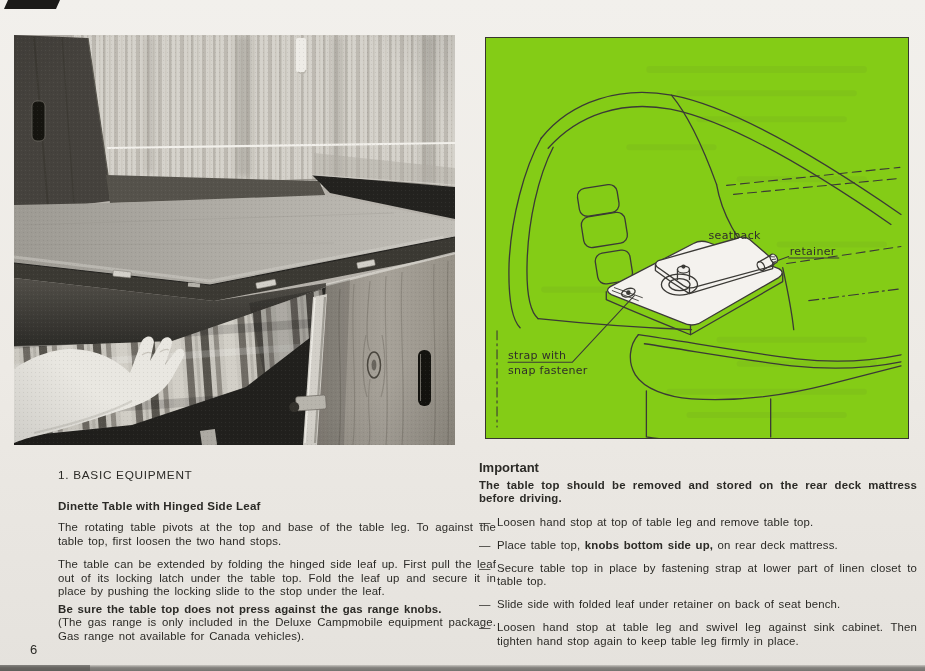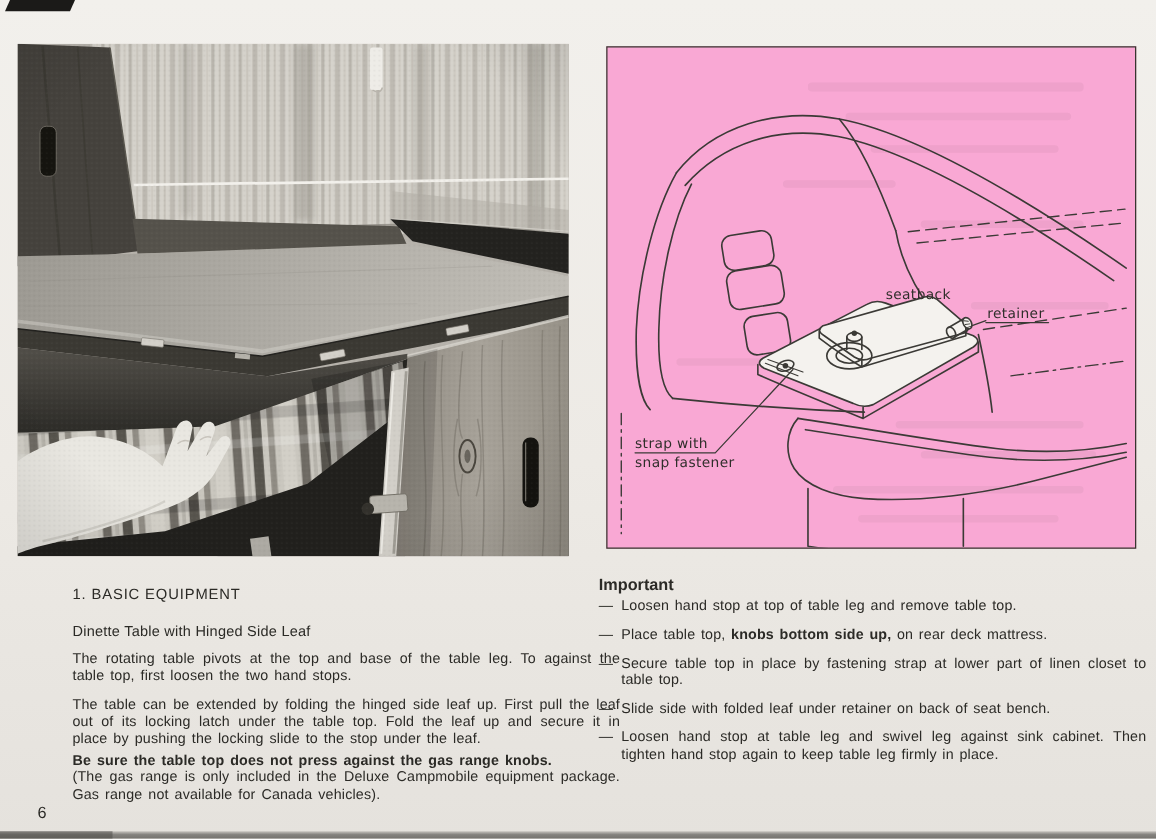--- a/index.html
+++ b/index.html
@@ -19,28 +19,28 @@
   
   .corner-mark{position:absolute;left:6px;top:0;width:52px;height:9px;background:#1b1a18;transform:skewX(-24deg);}
   .bottom-edge{position:absolute;left:0;right:0;bottom:0;height:6px;
     background:linear-gradient(180deg,#c7c4bf 0%,#84827e 45%,#75736f 100%);}
   .bottom-edge::before{content:"";position:absolute;left:0;top:0;width:90px;height:100%;background:#4e4c49;opacity:.55;}
   
   figure{margin:0;padding:0;}
   .photo{position:absolute;left:14px;top:35px;width:441px;height:410px;}
   .photo svg{display:block;width:100%;height:100%;}
   .diagram{position:absolute;left:485px;top:37px;width:424px;height:402px;
-    box-sizing:border-box;border:1.5px solid #37362f;background:#f9a8d4;}
+    box-sizing:border-box;border:1.5px solid #37362f;background:#84cc16;}
   .diagram svg{display:block;width:100%;height:100%;}
   
   .col{position:absolute;font-size:11.4px;line-height:13.5px;}
   .col-left{left:18px;top:469px;width:438px;margin-left:40px;}
   .col-right{left:479px;top:461px;width:438px;}
   .section-heading{font-size:11.8px;font-weight:400;letter-spacing:.7px;margin:0 0 16px 0;}
-  .subheading{font-size:11.6px;font-weight:400;margin:0 0 9px 0;letter-spacing:.2px;}
+  .subheading{font-size:11.6px;font-weight:700;margin:0 0 9px 0;letter-spacing:.2px;}
   .col p{margin:0 0 10px 0;text-align:justify;word-spacing:1.4px;letter-spacing:.15px;}
   .col p.tight{margin-bottom:0;}
   .important-heading{font-size:13px;font-weight:700;margin:0 0 4px 0;}
   .lead{font-weight:700;margin:0 0 8px 0;text-align:justify;word-spacing:1.4px;}
   .li{margin:0 0 9.5px 0;padding-left:18px;text-align:justify;word-spacing:1.2px;letter-spacing:.15px;}
   .li .dash{display:inline-block;width:18px;margin-left:-18px;}
   .page-number{position:absolute;left:30px;top:642px;font-size:13px;letter-spacing:.5px;}
   .b{font-weight:700;}
 </style>
 </head>
@@ -313,20 +313,21 @@
     <h1 class="section-heading">1. BASIC EQUIPMENT</h1>
     <h2 class="subheading">Dinette Table with Hinged Side Leaf</h2>
     <p><span>The rotating table pivots at the top and base of the table leg. To against the table top, first loosen the two hand stops.</span></p>
     <p class="tight" style="margin-bottom:4px"><span>The table can be extended by folding the hinged side leaf up. First pull the leaf out of its locking latch under the table top. Fold the leaf up and secure it in place by pushing the locking slide to the stop under the leaf.</span></p>
     <p class="tight"><span class="b">Be sure the table top does not press against the gas range knobs.</span></p>
     <p class="tight"><span>(The gas range is only included in the Deluxe Campmobile equipment package. Gas range not available for Canada vehicles).</span></p>
   </section>
 
   <section class="col col-right">
     <h2 class="important-heading">Important</h2>
+    <p class="lead">The table top should be removed and stored on the rear deck mattress before driving.</p>
     <div class="li"><span class="dash">—</span><span><span>Loosen hand stop at top of table leg and remove table top.</span></span></div>
     <div class="li"><span class="dash">—</span><span><span>Place table top, </span><span class="b">knobs bottom side up,</span><span> on rear deck mattress.</span></span></div>
     <div class="li"><span class="dash">—</span><span><span>Secure table top in place by fastening strap at lower part of linen closet to table top.</span></span></div>
     <div class="li"><span class="dash">—</span><span><span>Slide side with folded leaf under retainer on back of seat bench.</span></span></div>
     <div class="li"><span class="dash">—</span><span><span>Loosen hand stop at table leg and swivel leg against sink cabinet. Then tighten hand stop again to keep table leg firmly in place.</span></span></div>
   </section>
 
   <div class="page-number">6</div>
   <div class="bottom-edge"></div>
 </div>

